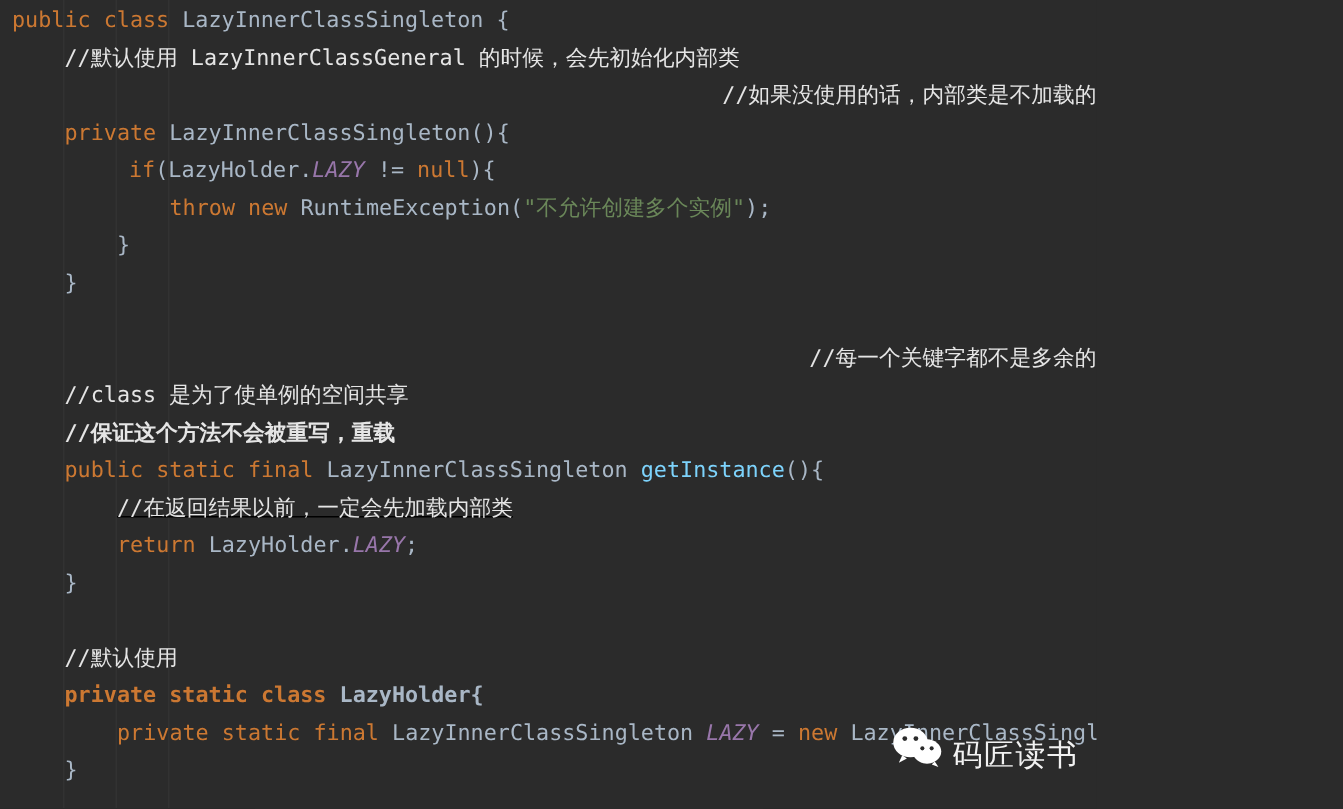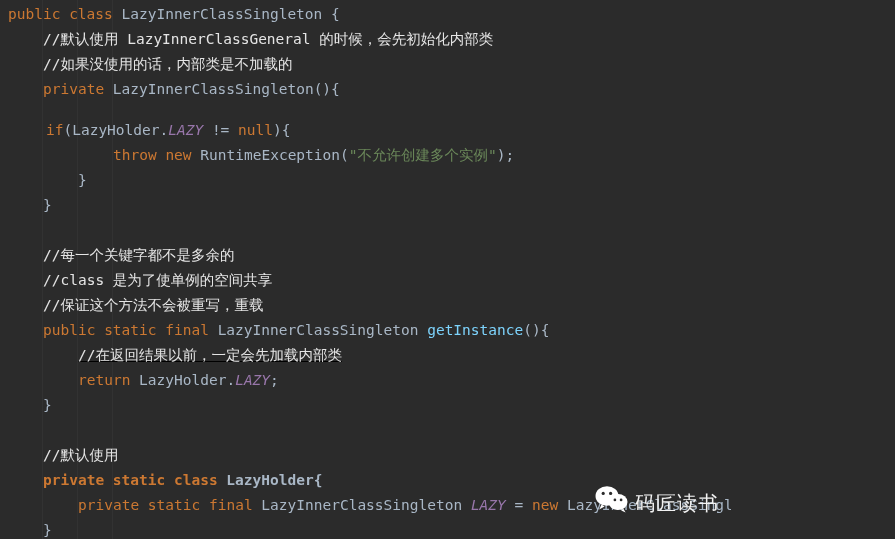--- a/index.html
+++ b/index.html
@@ -77,30 +77,30 @@
 
   <div id="guides">
       <div class="guide" style="left: 42px; height: 539px;"></div>
       <div class="guide" style="left: 77px; height: 539px;"></div>
       <div class="guide" style="left: 112px; height: 539px;"></div>
     </div>
 
   <div id="code">
       <div class="line" style="padding-left: 8px;"><span class="kw">public</span><span class="pun"> </span><span class="kw">class</span><span class="pun"> </span><span class="cls">LazyInnerClassSingleton</span><span class="pun"> {</span></div>
       <div class="line" style="padding-left: 43px;"><span class="cmt">//默认使用 LazyInnerClassGeneral 的时候，会先初始化内部类</span></div>
-      <div class="line" style="padding-left: 43px;"><span class="cmt">//如果没使用的话，内部类是不加载的</span></div>
+      <div class="line" style="padding-left: 43px; text-align: right;"><span class="cmt">//如果没使用的话，内部类是不加载的</span></div>
       <div class="line" style="padding-left: 43px;"><span class="kw">private</span><span class="pun"> </span><span class="cls">LazyInnerClassSingleton</span><span class="pun">(){</span></div>
-      <div class="line" style="padding-left: 46px; margin-top: 16px;"><span class="kw">if</span><span class="pun">(LazyHolder.</span><span class="fld">LAZY</span><span class="pun"> != </span><span class="kw">null</span><span class="pun">){</span></div>
+      <div class="line" style="padding-left: 86px;"><span class="kw">if</span><span class="pun">(LazyHolder.</span><span class="fld">LAZY</span><span class="pun"> != </span><span class="kw">null</span><span class="pun">){</span></div>
       <div class="line" style="padding-left: 113px;"><span class="kw">throw</span><span class="pun"> </span><span class="kw">new</span><span class="pun"> </span><span class="cls">RuntimeException</span><span class="pun">(</span><span class="str">"不允许创建多个实例"</span><span class="pun">);</span></div>
       <div class="line" style="padding-left: 78px;"><span class="pun">}</span></div>
       <div class="line" style="padding-left: 43px;"><span class="pun">}</span></div>
       <div class="line blank" style="padding-left: 8px;"></div>
-      <div class="line" style="padding-left: 43px;"><span class="cmt">//每一个关键字都不是多余的</span></div>
+      <div class="line" style="padding-left: 43px; text-align: right;"><span class="cmt">//每一个关键字都不是多余的</span></div>
       <div class="line" style="padding-left: 43px;"><span class="cmt">//class 是为了使单例的空间共享</span></div>
-      <div class="line" style="padding-left: 43px;"><span class="cmt">//保证这个方法不会被重写，重载</span></div>
+      <div class="line" style="padding-left: 43px; font-weight: bold;"><span class="cmt">//保证这个方法不会被重写，重载</span></div>
       <div class="line" style="padding-left: 43px;"><span class="kw">public</span><span class="pun"> </span><span class="kw">static</span><span class="pun"> </span><span class="kw">final</span><span class="pun"> </span><span class="cls">LazyInnerClassSingleton</span><span class="pun"> </span><span class="mth">getInstance</span><span class="pun">(){</span></div>
       <div class="line" style="padding-left: 78px; text-decoration: underline;"><span class="cmt">//在返回结果以前，一定会先加载内部类</span></div>
       <div class="line" style="padding-left: 78px;"><span class="kw">return</span><span class="pun"> LazyHolder.</span><span class="fld">LAZY</span><span class="pun">;</span></div>
       <div class="line" style="padding-left: 43px;"><span class="pun">}</span></div>
       <div class="line blank" style="padding-left: 8px;"></div>
       <div class="line" style="padding-left: 43px;"><span class="cmt">//默认使用</span></div>
       <div class="line" style="padding-left: 43px; font-weight: bold;"><span class="kw">private</span><span class="pun"> </span><span class="kw">static</span><span class="pun"> </span><span class="kw">class</span><span class="pun"> </span><span class="cls">LazyHolder</span><span class="pun">{</span></div>
       <div class="line" style="padding-left: 78px;"><span class="kw">private</span><span class="pun"> </span><span class="kw">static</span><span class="pun"> </span><span class="kw">final</span><span class="pun"> </span><span class="cls">LazyInnerClassSingleton</span><span class="pun"> </span><span class="fld">LAZY</span><span class="pun"> = </span><span class="kw">new</span><span class="pun"> </span><span class="cls">LazyInnerClassSingleton</span></div>
       <div class="line" style="padding-left: 43px;"><span class="pun">}</span></div>
     </div>

